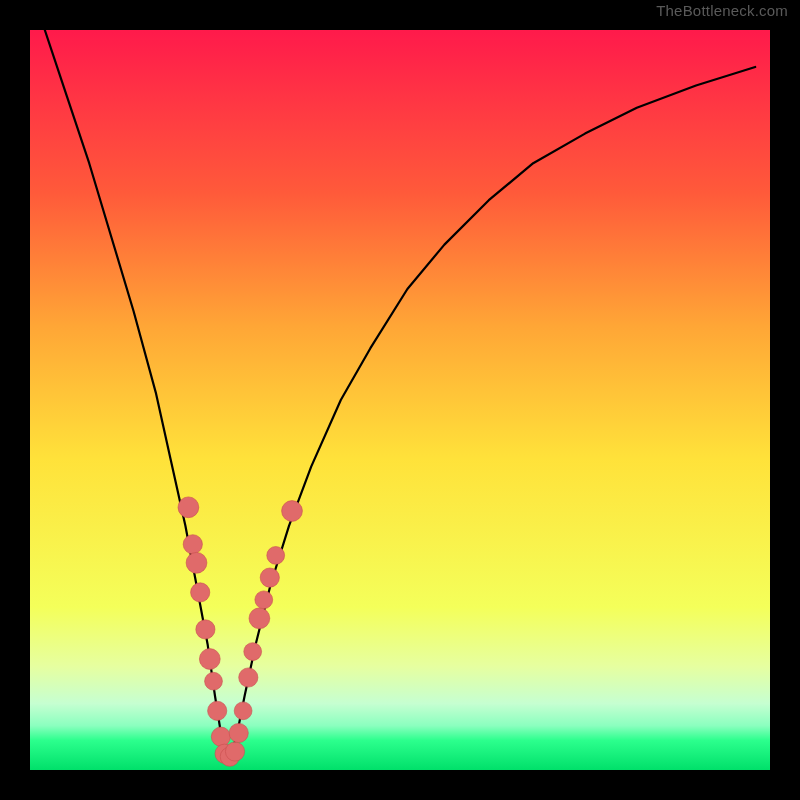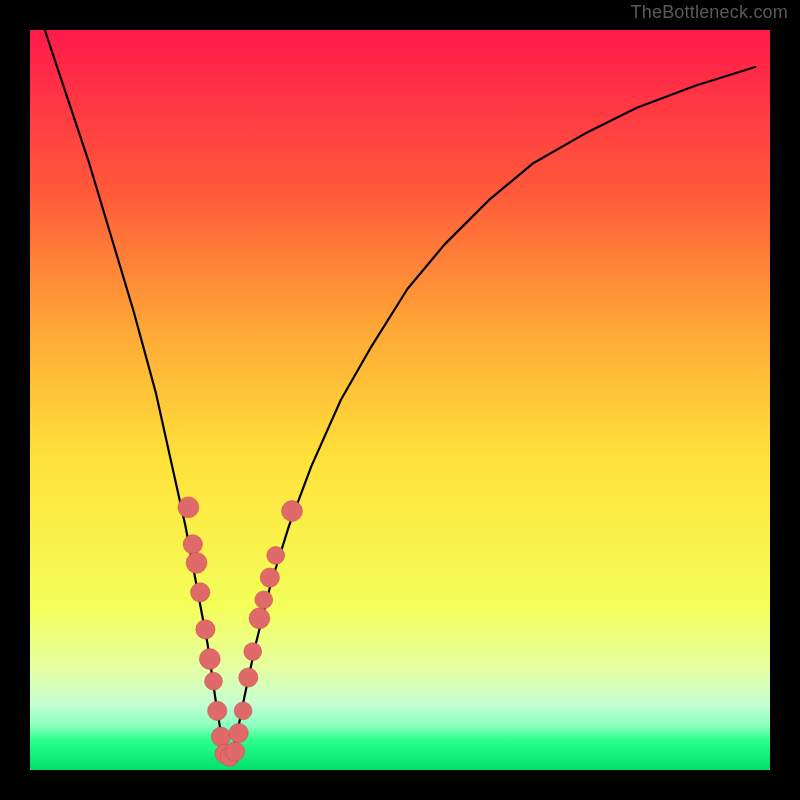--- a/index.html
+++ b/index.html
@@ -34,21 +34,21 @@
     position: absolute;
     inset: 0;
     width: 100%;
     height: 100%;
   }
   #watermark {
     position: absolute;
     top: 2px;
     right: 12px;
     color: #5a5a5a;
-    font-size: 18px;
+    font-size: 15px;
     font-family: Arial, sans-serif;
     letter-spacing: 0.2px;
     user-select: none;
   }
 </style>
 </head>
 <body>
 
 <div id="frame">
   <div id="watermark">TheBottleneck.com</div>

